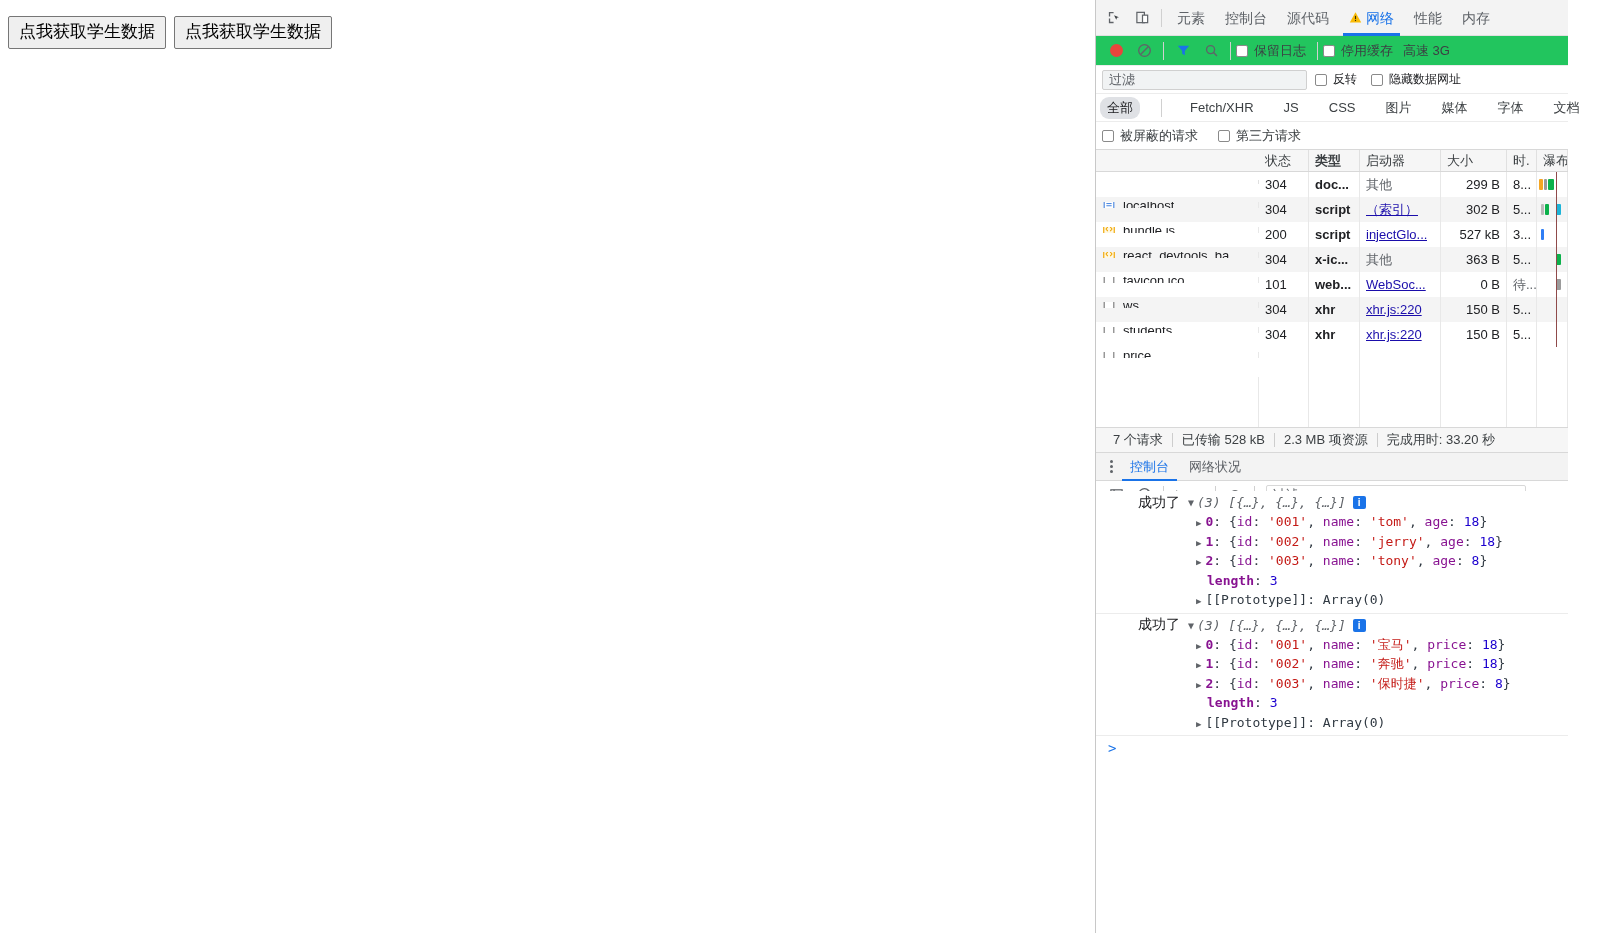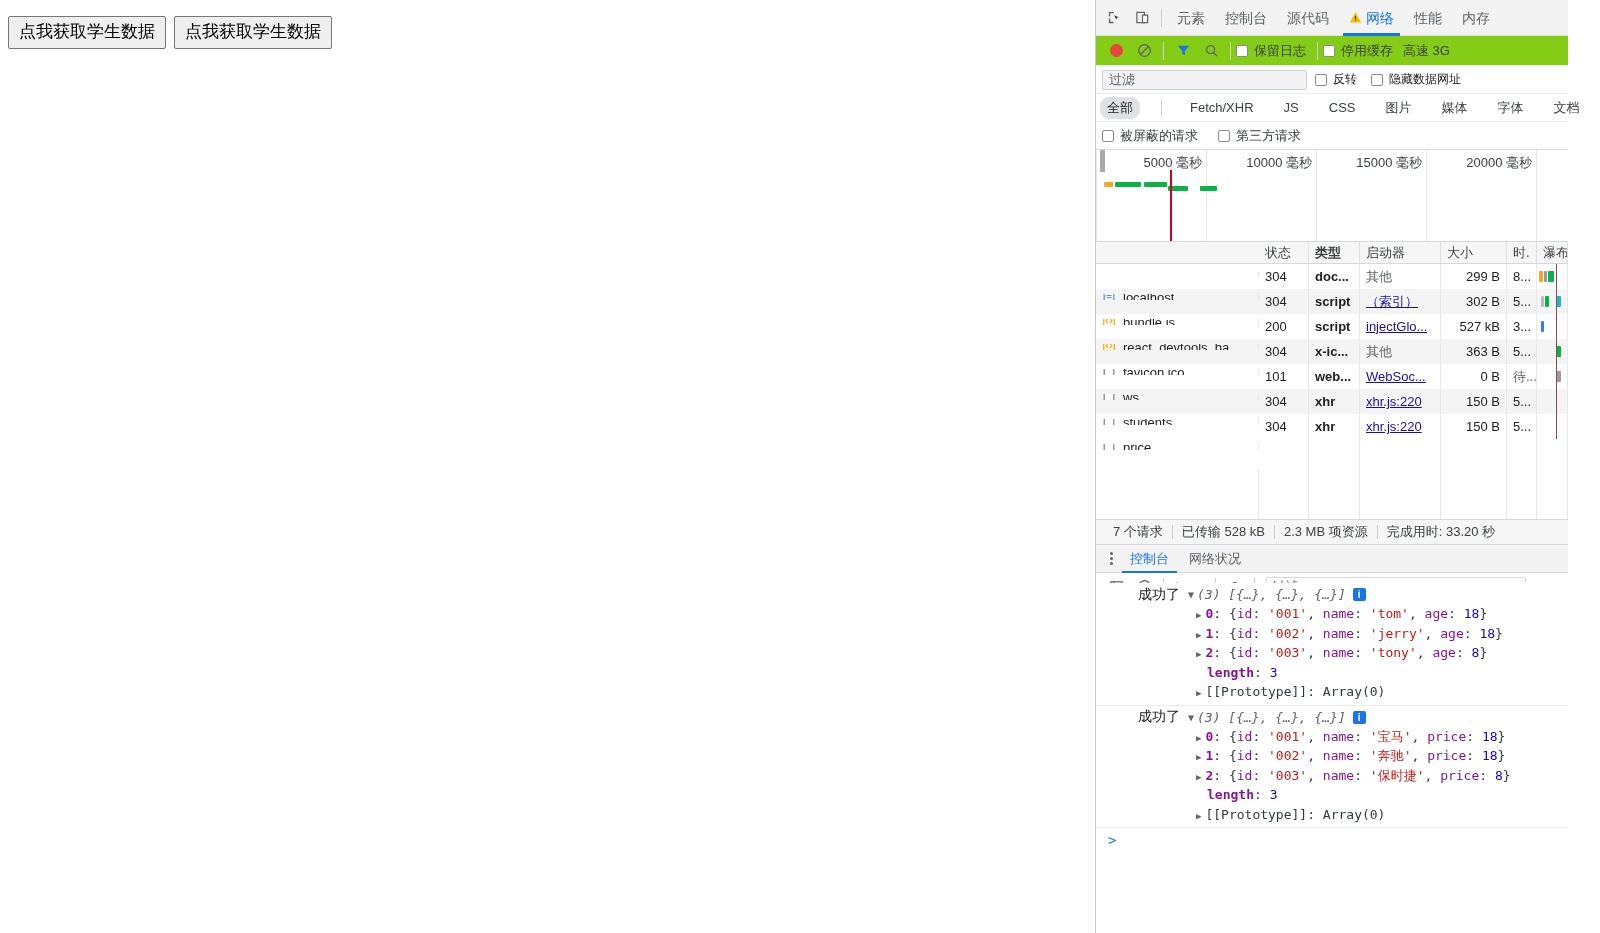--- a/index.html
+++ b/index.html
@@ -55,21 +55,21 @@
   .dt-tab.active { color: #1a73e8; }
   .dt-tab.active::after {
     content:""; position:absolute; left: 4px; right: 4px; bottom: 0;
     height: 3px; background:#1a73e8;
   }
   .warn-tri { display:inline-block; margin-right: 4px; vertical-align: -1px; }
 
   
   .dt-row {
     display: flex; align-items: center; height: 30px;
-    border-bottom: 1px solid #ececec; background: #84cc16;
+    border-bottom: 1px solid #ececec; background: #22c55e;
     padding-left: 6px; white-space: nowrap; font-size: 13px; color: #3c4043;
   }
   .rec-dot { width: 13px; height: 13px; border-radius: 50%; background: #e8453c; }
   .ckbox {
     width: 12px; height: 12px; border: 1px solid #8a8a8a; border-radius: 2px;
     background: #fff; display: inline-block; flex: 0 0 auto;
   }
   .ck-label { display: flex; align-items: center; gap: 6px; margin-right: 6px; cursor: default; }
   .throttle { color: #3c4043; font-size: 13px; padding: 0 4px; }
 
@@ -323,44 +323,20 @@
         <label class="ck-label">
           <span class="ckbox"></span>
           <span>被屏蔽的请求</span>
         </label>
         <label class="ck-label">
           <span class="ckbox"></span>
           <span>第三方请求</span>
         </label>
       </div>
 
-      <div class="overview">
-        <div class="ov-grip"></div>
-        <div class="ov-tickcell" style="left:0px;width:110px">
-          <div class="ov-ticklabel" style="right:4px">5000 毫秒</div>
-        </div>
-        <div class="ov-tickcell" style="left:110px;width:110px">
-          <div class="ov-ticklabel" style="right:4px">10000 毫秒</div>
-        </div>
-        <div class="ov-tickcell" style="left:220px;width:110px">
-          <div class="ov-ticklabel" style="right:4px">15000 毫秒</div>
-        </div>
-        <div class="ov-tickcell" style="left:330px;width:110px">
-          <div class="ov-ticklabel" style="right:4px">20000 毫秒</div>
-        </div>
-        <div class="ov-tickcell" style="left:440px;width:32px"></div>
-        <div id="ov-bars">
-            <div class="ov-bar" style="left: 8px; top: 32px; width: 9px; background: rgb(245, 166, 35);"></div>
-            <div class="ov-bar" style="left: 19px; top: 32px; width: 26px; background: rgb(12, 177, 75);"></div>
-            <div class="ov-bar" style="left: 48px; top: 32px; width: 23px; background: rgb(12, 177, 75);"></div>
-            <div class="ov-bar" style="left: 72px; top: 36px; width: 20px; background: rgb(12, 177, 75);"></div>
-            <div class="ov-bar" style="left: 104px; top: 36px; width: 17px; background: rgb(12, 177, 75);"></div>
-          </div>
-        <div class="ov-redline" id="ov-redline" style="left: 74px;"></div>
-      </div>
 
       <div class="net-table">
         <div class="nt-head">
           <div class="c-name">名称</div>
           <div class="c-status">状态</div>
           <div class="c-type">类型</div>
           <div class="c-init">启动器</div>
           <div class="c-size">大小</div>
           <div class="c-time">时.</div>
           <div class="c-wf" style="padding:2px 6px !important">瀑布</div>

